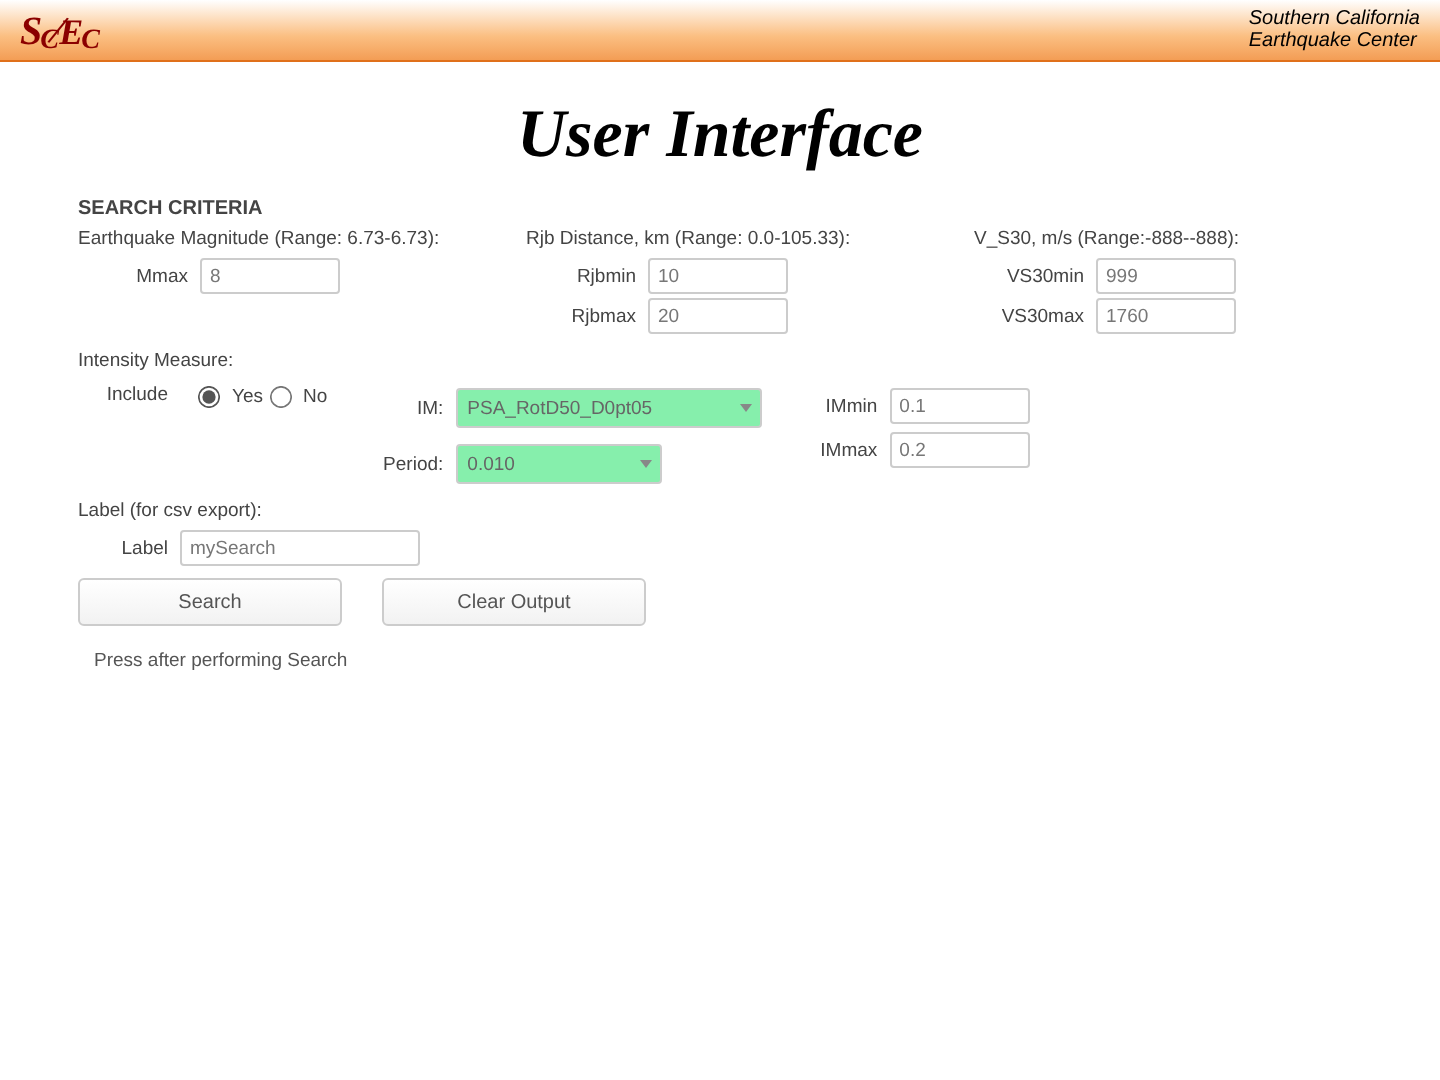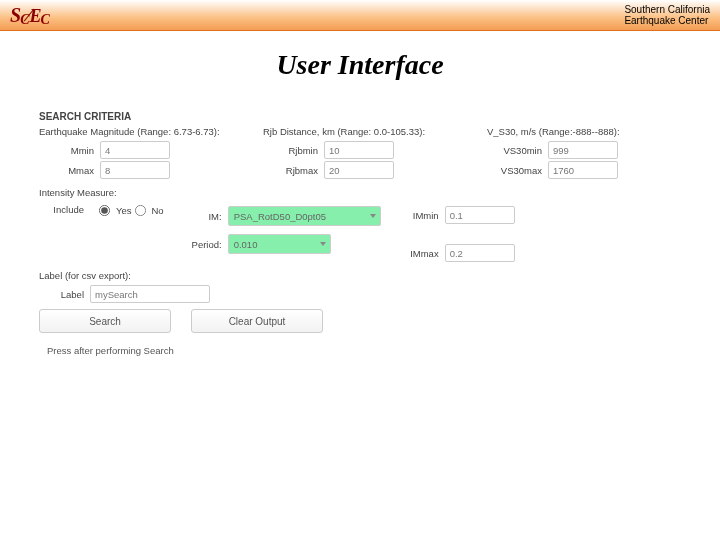--- a/index.html
+++ b/index.html
@@ -1,22 +1,22 @@
 <!DOCTYPE html>
 <html><head>
 <meta charset="utf-8">
 <style>
   html,body{margin:0;padding:0;width:720px;height:540px;background:#fff;font-family:Arial,Helvetica,sans-serif;color:#000;overflow:hidden}
   .topbar{height:30px;background:linear-gradient(to bottom,#fff 0%,#fbbf82 60%,#f39d55 100%);border-bottom:1px solid #e0701a;display:flex;align-items:center;justify-content:space-between;padding:0 10px}
   .logo{font-family:"Times New Roman",serif;font-style:italic;font-weight:bold;font-size:20px;color:#8b0000;letter-spacing:-1px;display:flex;align-items:baseline}
   .logo .big{font-size:20px}
   .logo .mid{font-size:14px;position:relative;top:2px}
   .logo .slash{font-style:normal;font-weight:normal;font-size:22px;color:#8b0000;margin:0 -2px;transform:rotate(20deg);display:inline-block}
-  .org{font-size:10px;color:#000;line-height:1.1;text-align:left}
-  h1.slide-title{font-family:"Times New Roman",serif;font-style:italic;font-weight:bold;font-size:28px;text-align:center;margin:18px 0 30px 0}
+  .org{font-style:italic;font-size:10px;color:#000;line-height:1.1;text-align:left}
+  h1.slide-title{font-family:"Times New Roman",serif;font-style:italic;font-weight:bold;font-size:34px;text-align:center;margin:18px 0 12px 0}
   .panel{padding:0 39px;font-size:10px;color:#555}
   .section-head{font-weight:bold;color:#444;margin:8px 0 4px 0;font-size:10px}
   .colset{display:flex;gap:30px}
   .group{flex:1}
   .group-label{font-size:9.5px;color:#444;margin-bottom:4px}
   .field-row{display:flex;align-items:center;margin:2px 0}
   .field-label{width:55px;text-align:right;font-size:9.5px;color:#444;padding-right:6px}
   .inp{height:16px;border:1px solid #ccc;border-radius:2px;font-size:9.5px;padding:0 4px;color:#777;background:#fff}
   .inp.w60{width:60px}
   .inp.w110{width:110px}
@@ -51,24 +51,20 @@
 <h1 class="slide-title">User Interface</h1>
 
 <div class="panel">
 
   <div class="section-head">SEARCH CRITERIA</div>
 
   <div class="colset">
 
     <div class="group">
       <div class="group-label">Earthquake Magnitude (Range: 6.73-6.73):</div>
-      <div class="field-row">
-        <div class="field-label">Mmin</div>
-        <input class="inp w60" value="4" style="">
-      </div>
       <div class="field-row">
         <div class="field-label">Mmax</div>
         <input class="inp w60" value="8" style="">
       </div>
     </div>
 
     <div class="group">
       <div class="group-label">Rjb Distance, km (Range: 0.0-105.33):</div>
       <div class="field-row">
         <div class="field-label">Rjbmin</div>
@@ -121,21 +117,21 @@
       </div>
       <div class="field-row">
         <div class="field-label" style="width:40px">Period:</div>
         <div class="sel" style="width:80px">
           <span>0.010</span>
           <span class="caret"></span>
         </div>
       </div>
     </div>
 
-    <div style="display:flex;flex-direction:column;gap:16px">
+    <div style="display:flex;flex-direction:column;gap:0">
       <div class="field-row">
         <div class="field-label" style="width:40px">IMmin</div>
         <input class="inp w60" value="0.1" style="">
       </div>
       <div class="field-row">
         <div class="field-label" style="width:40px">IMmax</div>
         <input class="inp w60" value="0.2" style="">
       </div>
     </div>
   </div>

